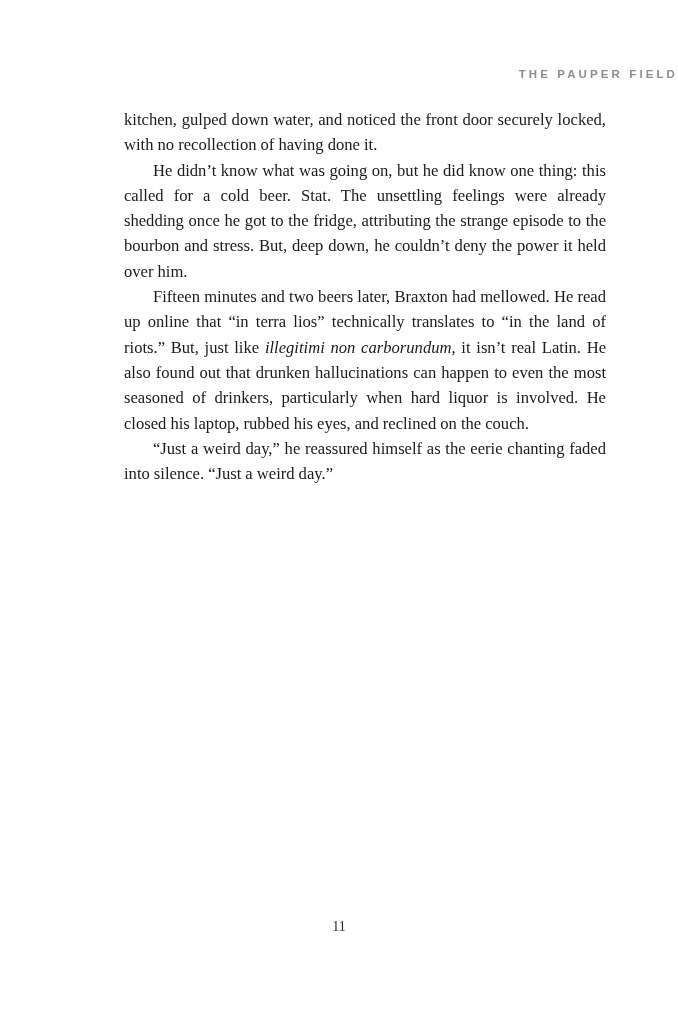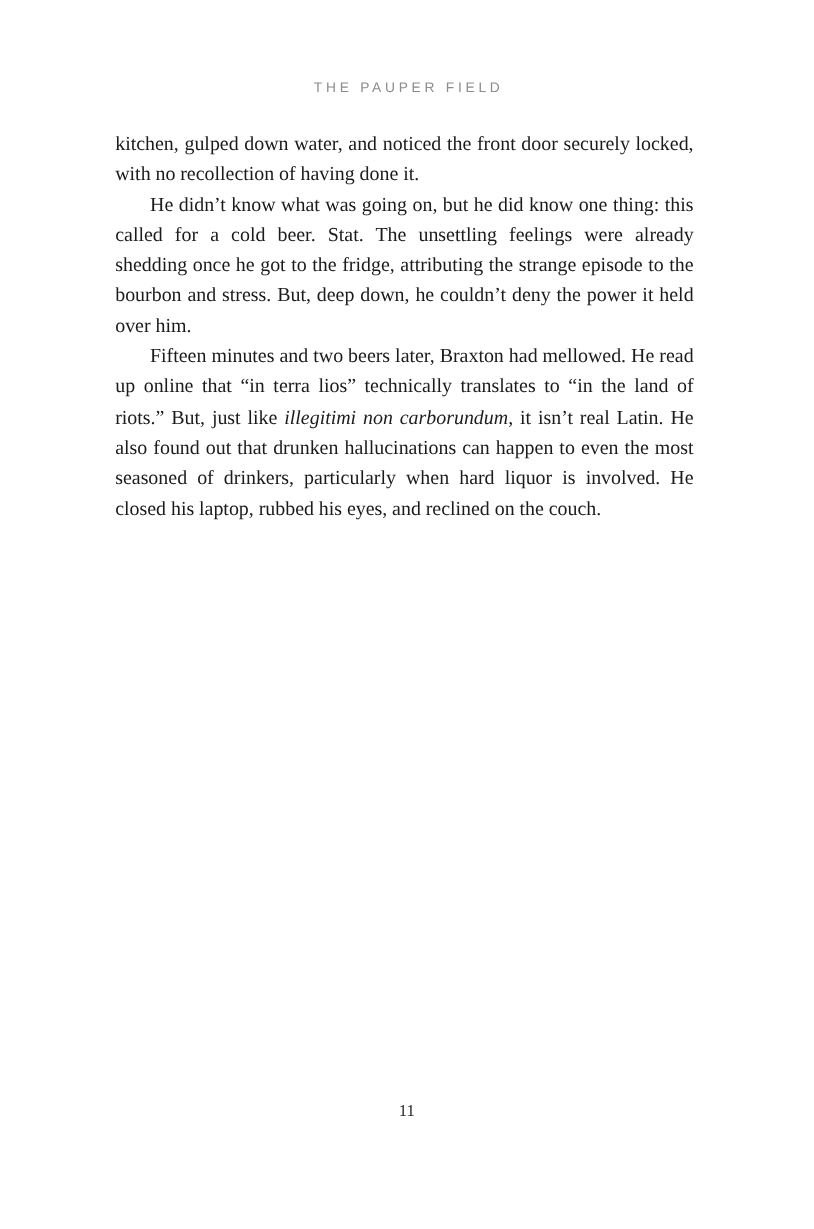--- a/index.html
+++ b/index.html
@@ -22,24 +22,24 @@
     inset: 0;
     background: #ffffff;
   }
 
   
   .running-head {
     position: absolute;
     top: 69px;
     left: 0;
     right: 0;
-    text-align: center;
+    text-align: right;
     font-family: "Liberation Sans", "DejaVu Sans", sans-serif;
     font-size: 11.5px;
-    font-weight: normal;
+    font-weight: bold;
     letter-spacing: 3.1px;
     color: #8d8d8d;
     text-indent: 3.1px;
     line-height: 1;
     user-select: none;
   }
 
   
   .textblock {
     position: absolute;
@@ -80,26 +80,27 @@
     user-select: none;
   }
 </style>
 </head>
 <body style="background: rgb(255, 255, 255);">
 
 <div class="page">
 
   <div class="running-head" style="color: rgb(141, 141, 141);">THE PAUPER FIELD</div>
 
-  <div class="textblock" style="color: rgb(27, 27, 27);">
+  <div class="textblock" style="color: rgb(27, 27, 27); margin-left: 28px;">
 
     <p class="para continued">kitchen, gulped down water, and noticed the front door securely locked, with no recollection of having done it.</p>
 
     <p class="para">He didn’t know what was going on, but he did know one thing: this called for a cold beer. Stat. The unsettling feelings were already shedding once he got to the fridge, attributing the strange episode to the bourbon and stress. But, deep down, he couldn’t deny the power it held over him.</p>
 
     <p class="para"><span>Fifteen minutes and two beers later, Braxton had mellowed. He read up online that “in terra lios” technically translates to “in the land of riots.” But, just like </span><em class="latin">illegitimi non carborundum</em><span>, it isn’t real Latin. He also found out that drunken hallucinations can happen to even the most sea­soned of drinkers, particularly when hard liquor is involved. He closed his laptop, rubbed his eyes, and reclined on the couch.</span></p>
 
+    <p class="para">“Just a weird day,” he reassured himself as the eerie chanting faded into silence. “Just a weird day.”</p>
 
   </div>
 
   <div class="folio">11</div>
 
 </div>
 
 </body></html>

